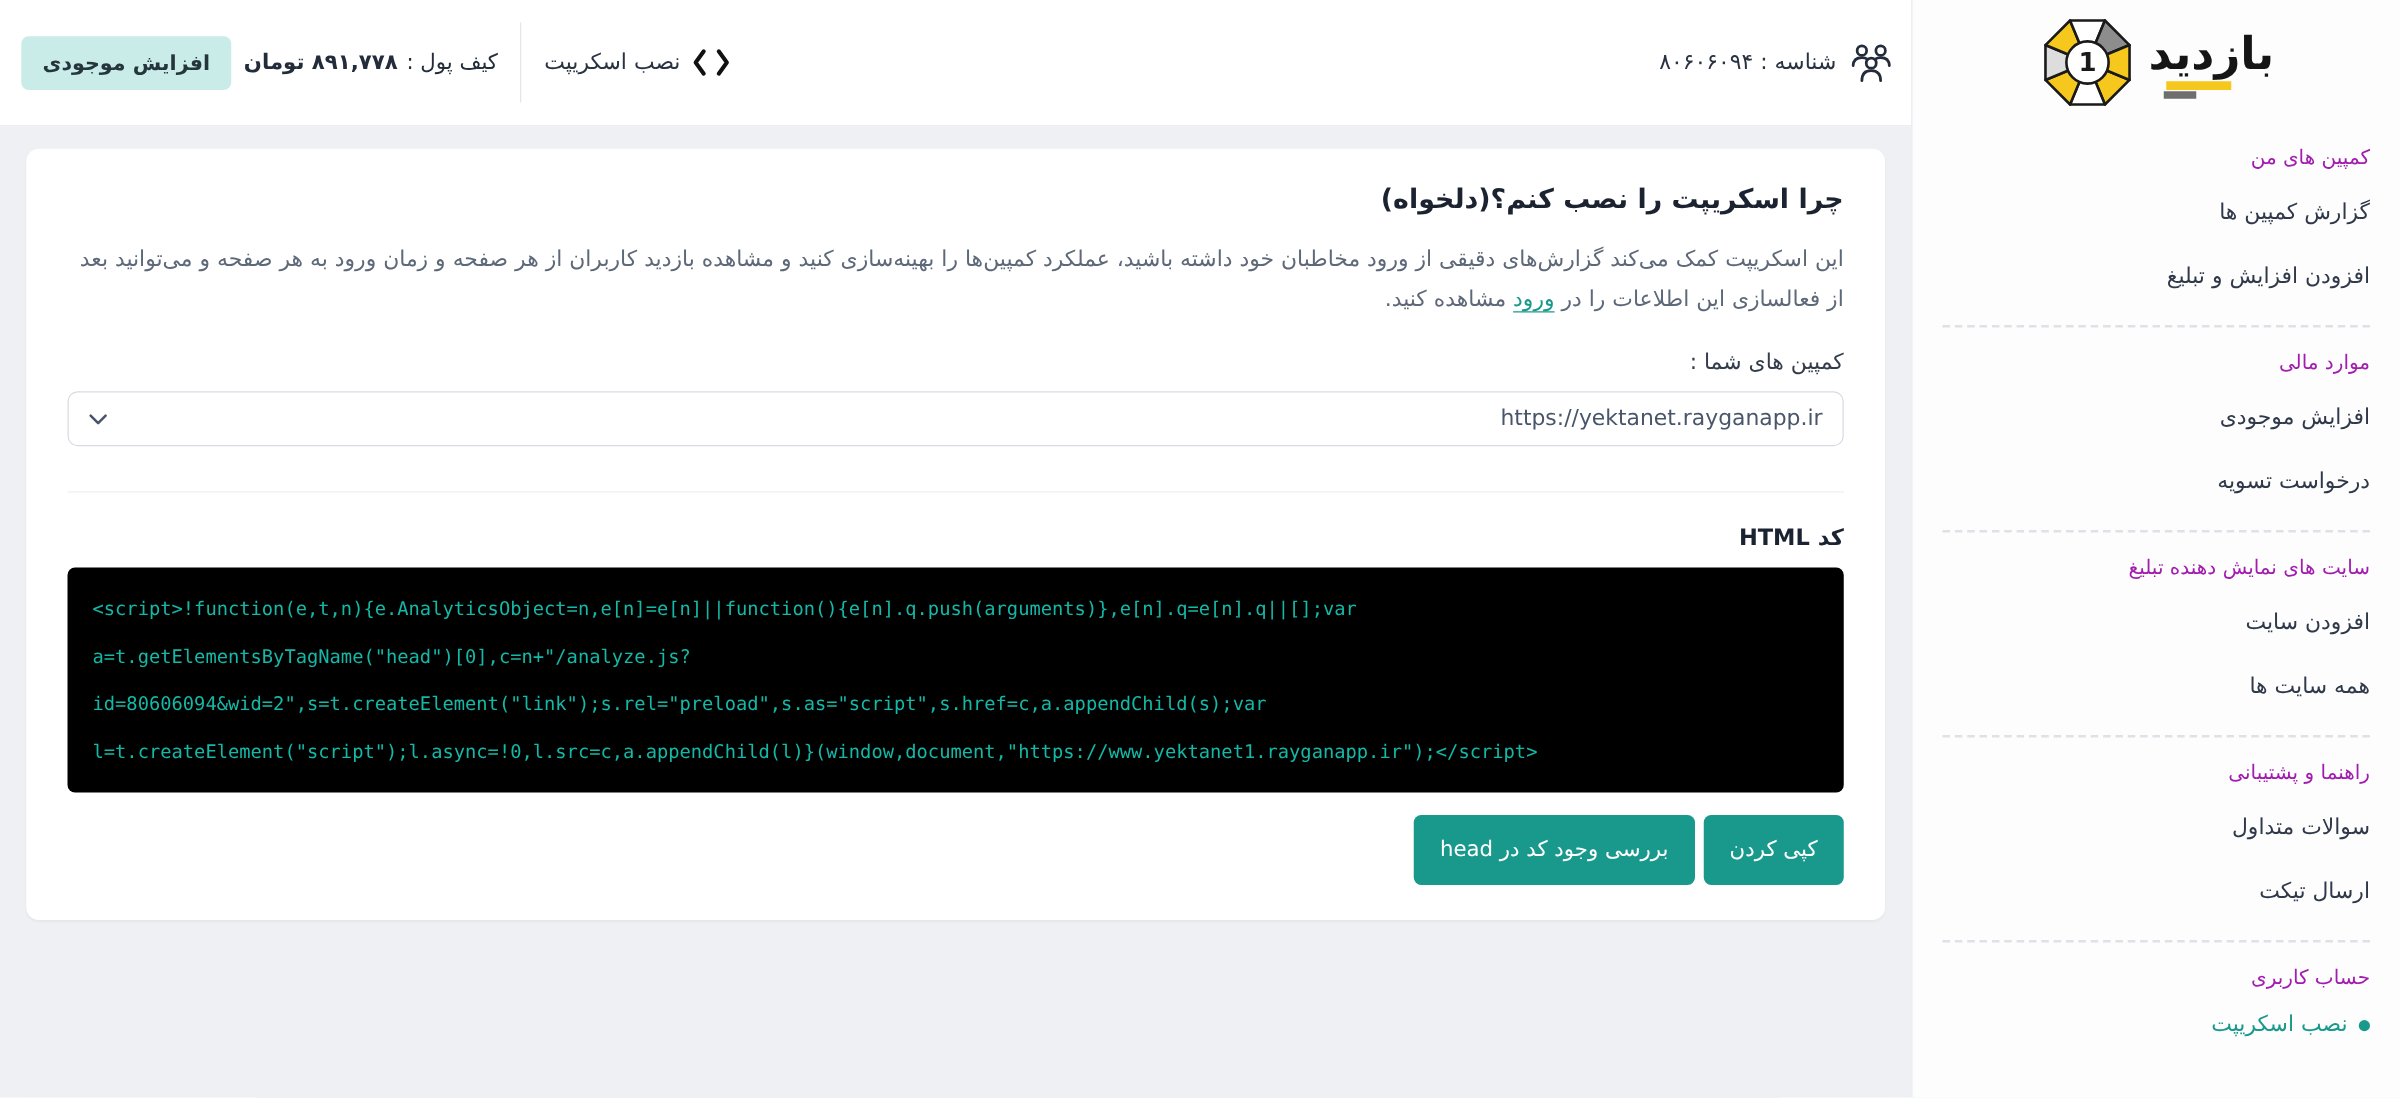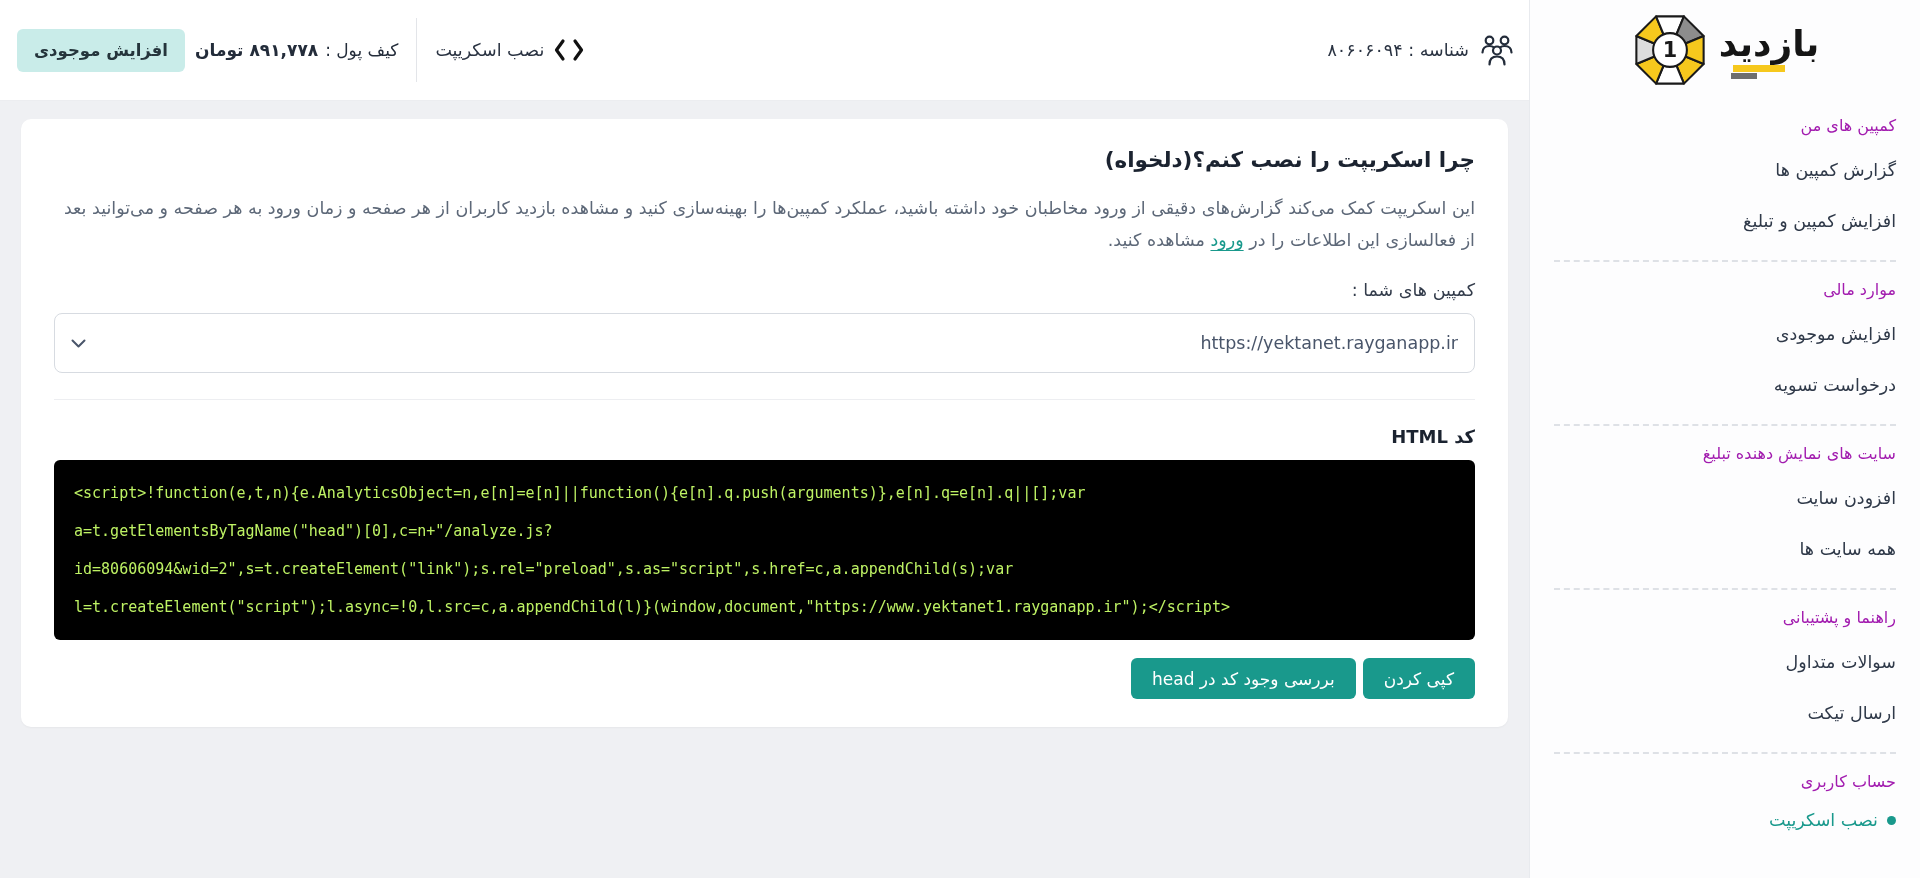--- a/index.html
+++ b/index.html
@@ -50,39 +50,39 @@
   .main { position:absolute; top:101px; right:391px; left:0; bottom:0; background:#EFF0F3;border-radius:20px; }
   .card {
     background:#FFF; border-radius:10px; margin:18px 21px 0;
     padding:28px 33px; box-shadow:0 1px 2px rgba(20,24,31,.04);
   }
   .card h1 { font-size:21.5px; font-weight:700; color:#1B2330; margin-bottom:20px; }
   .desc { font-size:17.5px; line-height:32px; color:#5D6878; margin-bottom:24px; }
   .desc a { color:#19998C; text-decoration:underline; text-underline-offset:4px; cursor:pointer; }
   .field-label { font-size:17.5px; color:#333C4B; margin-bottom:13px; }
   .select {
-    height:60px; border:1px solid #D7DBE1; border-radius:8px; background:#FFF;
+    height:44px; border:1px solid #D7DBE1; border-radius:8px; background:#FFF;
     display:flex; align-items:center; justify-content:space-between;
-    padding:0 16px; cursor:pointer; margin-bottom:26px;
+    padding:0 16px; cursor:pointer; margin-bottom:36px;
   }
   .select .value { font-size:17.5px; color:#49556A; direction:ltr; }
   .card hr { border:none; border-top:1px solid #EDEEF1; margin:0 0 26px; }
   .code-label { font-size:18px; font-weight:700; color:#1B2330; margin-bottom:13px; }
   .code-box {
-    background:#000; border-radius:6px; color:#bef264;
+    background:#000; border-radius:6px; color:#14b8a6;
     direction:ltr; text-align:left;
     font-family:"DejaVu Sans Mono","Liberation Mono",monospace;
     font-size:15px; line-height:38px;
     padding:14px 20px; margin-bottom:18px;
     overflow:hidden; white-space:normal; word-break:break-all;
   }
   .btn-row { display:flex; gap:7px; }
   .btn-teal {
     background:#19998C; color:#FFF; border:none; border-radius:6px;
-    font-family:inherit; font-size:17px; height:41px; padding:0 21px; cursor:pointer;
+    font-family:inherit; font-size:17px; height:56px; padding:0 21px; cursor:pointer;
   }
   .icon-svg { display:block; }
 </style>
 </head>
 <body>
 
 <div class="page">
 
   <aside class="sidebar">
     <div class="logo-wrap">
@@ -104,21 +104,21 @@
           <circle cx="45" cy="45" r="19.5" fill="#FFFFFF"></circle>
         </g>
         <text x="45" y="53" font-size="24" font-weight="bold" text-anchor="middle" fill="#1A1A1A" font-family="DejaVu Sans, sans-serif">1</text>
       </svg>
     </div>
 
     <nav class="menu">
 
       <div class="side-title">کمپین های من</div>
       <div class="side-item">گزارش کمپین ها</div>
-      <div class="side-item">افزایش کمپین و تبلیغ</div>
+      <div class="side-item">افزودن افزایش و تبلیغ</div>
       <hr class="side-div">
 
       <div class="side-title">موارد مالی</div>
       <div class="side-item">افزایش موجودی</div>
       <div class="side-item">درخواست تسویه</div>
       <hr class="side-div">
 
       <div class="side-title">سایت های نمایش دهنده تبلیغ</div>
       <div class="side-item">افزودن سایت</div>
       <div class="side-item">همه سایت ها</div>

